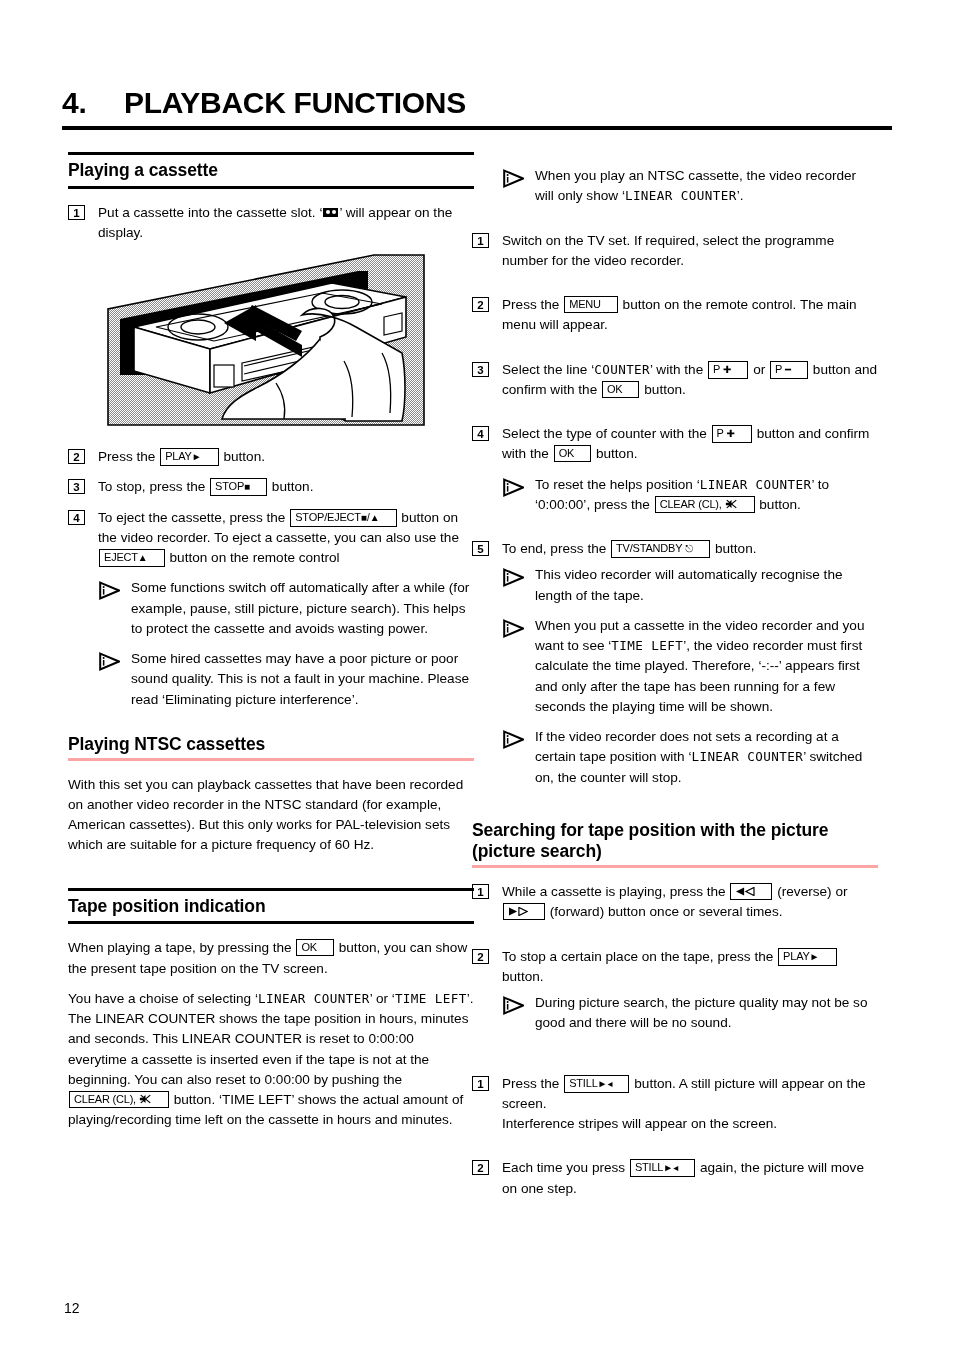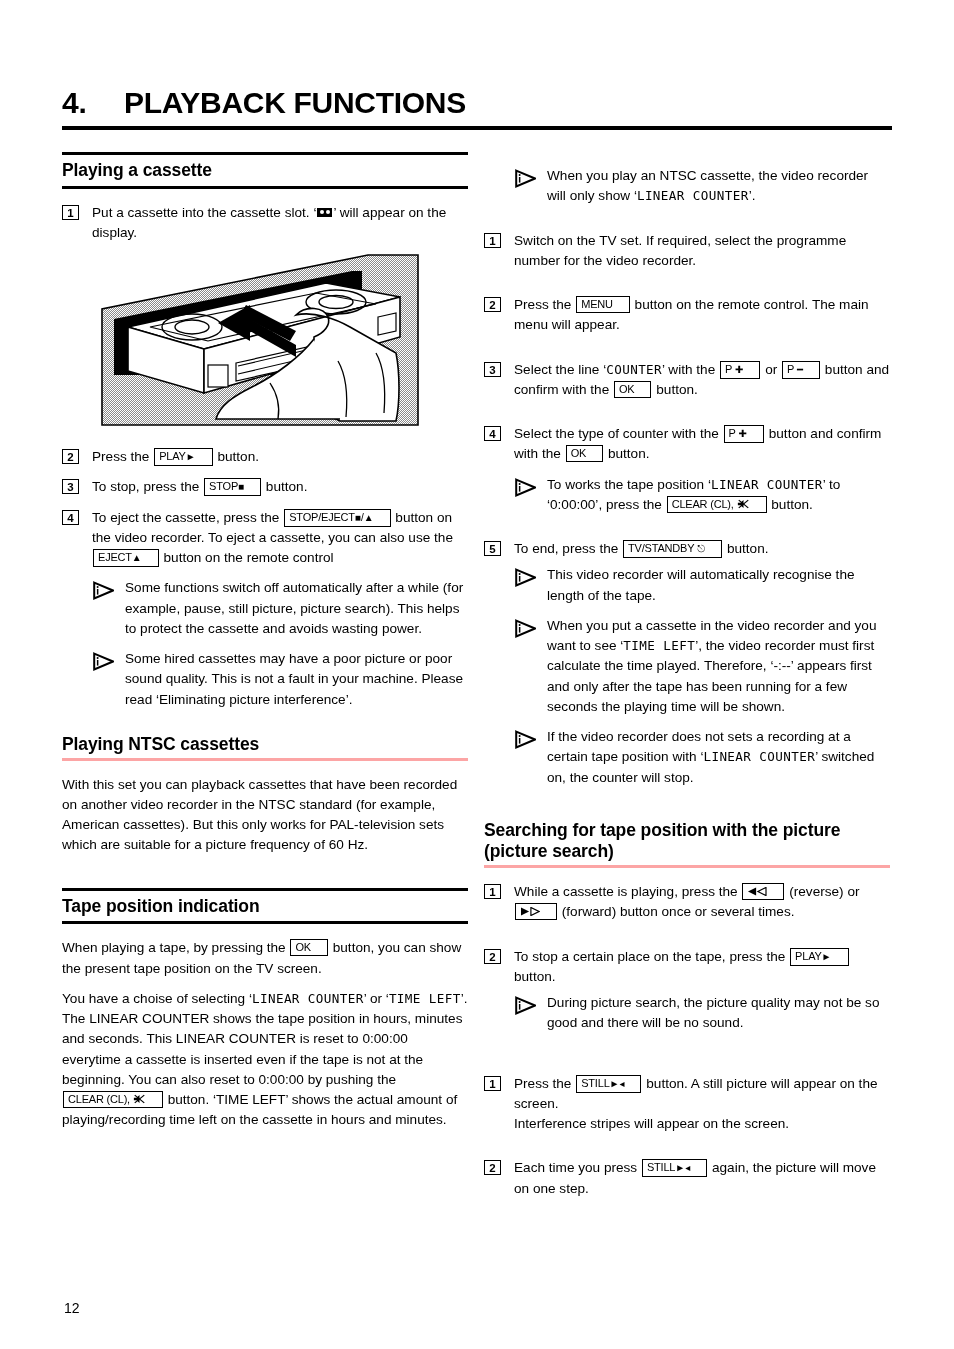--- a/index.html
+++ b/index.html
@@ -49,22 +49,22 @@
     border-top: 4px solid #000;
     width: 830px;
   }
 
   
   .col {
     position: absolute;
     top: 152px;
     width: 406px;
   }
-  .col-left  { left: 62px; }
-  .col-right { left: 484px; }
+  .col-left  { left: 68px; }
+  .col-right { left: 472px; }
 
   
   .sec {
     margin: 0;
   }
   .sec-rule-top {
     border-top: 3px solid #000;
     margin-bottom: 5px;
   }
   .sec-h {
@@ -403,21 +403,21 @@
     </div>
 
     <div class="note" style="margin-left:30px;">
       <div class="note-icon">
         <svg viewBox="0 0 22 19" width="22" height="19" xmlns="http://www.w3.org/2000/svg">
           <polygon points="2.2,1.6 21,9.5 2.2,17.4" fill="#fff" stroke="#000" stroke-width="2"></polygon>
           <circle cx="5.6" cy="6.0" r="1.0" fill="#000"></circle>
           <rect x="4.9" y="8.0" width="1.5" height="5.6" fill="#000"></rect>
         </svg>
       </div>
-      <div class="note-body"><span>To works the tape position ‘</span><span class="lcd">LINEAR COUNTER</span><span>’ to ‘0:00:00’, press the</span>
+      <div class="note-body"><span>To reset the helps position ‘</span><span class="lcd">LINEAR COUNTER</span><span>’ to ‘0:00:00’, press the</span>
         <span class="key"><span>CLEAR (CL),</span>&nbsp;<span><svg viewBox="0 0 15 11" width="13" height="10" xmlns="http://www.w3.org/2000/svg">
                 <polygon points="1,4 4,4 7.5,1 7.5,10 4,7 1,7" fill="#000"></polygon>
                 <line x1="2" y1="1" x2="13" y2="10" stroke="#000" stroke-width="1.4"></line>
                 <line x1="13" y1="1" x2="2" y2="10" stroke="#000" stroke-width="1.4"></line>
               </svg></span></span>
         <span>button.</span></div>
     </div>
 
     <div class="sp-14"></div>
 

